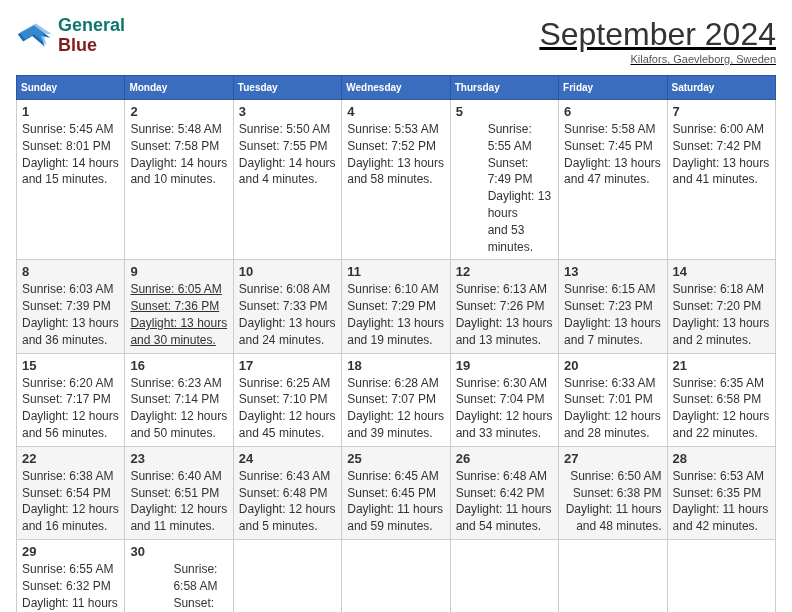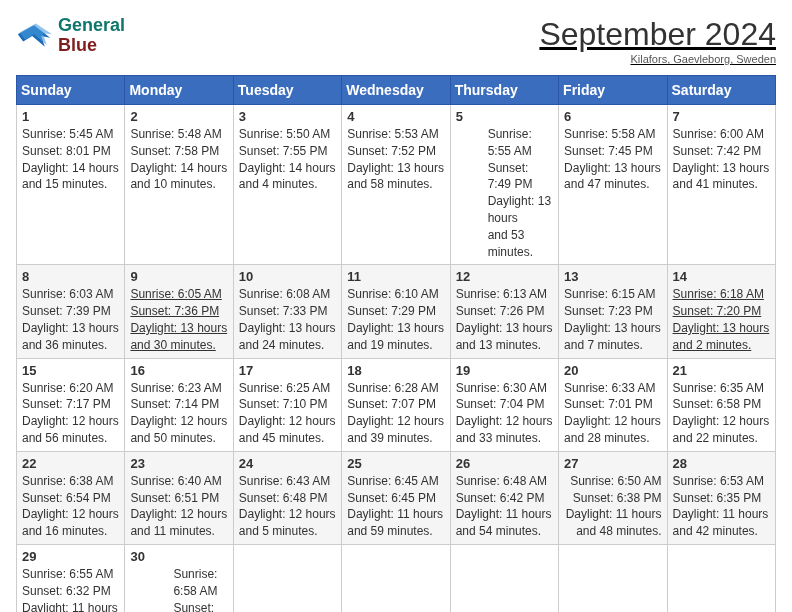--- a/index.html
+++ b/index.html
@@ -51,21 +51,21 @@
     .calendar {
       width: 100%;
       border-collapse: collapse;
       font-size: 11px;
     }
     .calendar thead th {
       background-color: #3b6dbf;
       color: #fff;
       padding: 6px 4px;
       text-align: left;
-      font-size: 14px;
+      font-size: 10px;
       font-weight: bold;
       border: 1px solid #2a56a8;
     }
     .calendar tbody td {
       border: 1px solid #ccc;
       vertical-align: top;
       padding: 4px 5px;
       width: 108px;
       min-height: 80px;
       background: #fff;
@@ -211,21 +211,21 @@
         </td>
         <td>
           <span class="day-number">13</span>
           <div class="day-info" style="white-space: pre-line;">Sunrise: 6:15 AM
 Sunset: 7:23 PM
 Daylight: 13 hours
 and 7 minutes.</div>
         </td>
         <td>
           <span class="day-number">14</span>
-          <div class="day-info" style="white-space: pre-line; text-decoration: underline;">Sunrise: 6:18 AM
+          <div class="day-info" style="white-space: pre-line;">Sunrise: 6:18 AM
 Sunset: 7:20 PM
 Daylight: 13 hours
 and 2 minutes.</div>
         </td>
       </tr>
       <tr>
         <td>
           <span class="day-number">15</span>
           <div class="day-info" style="white-space: pre-line;">Sunrise: 6:20 AM
 Sunset: 7:17 PM

